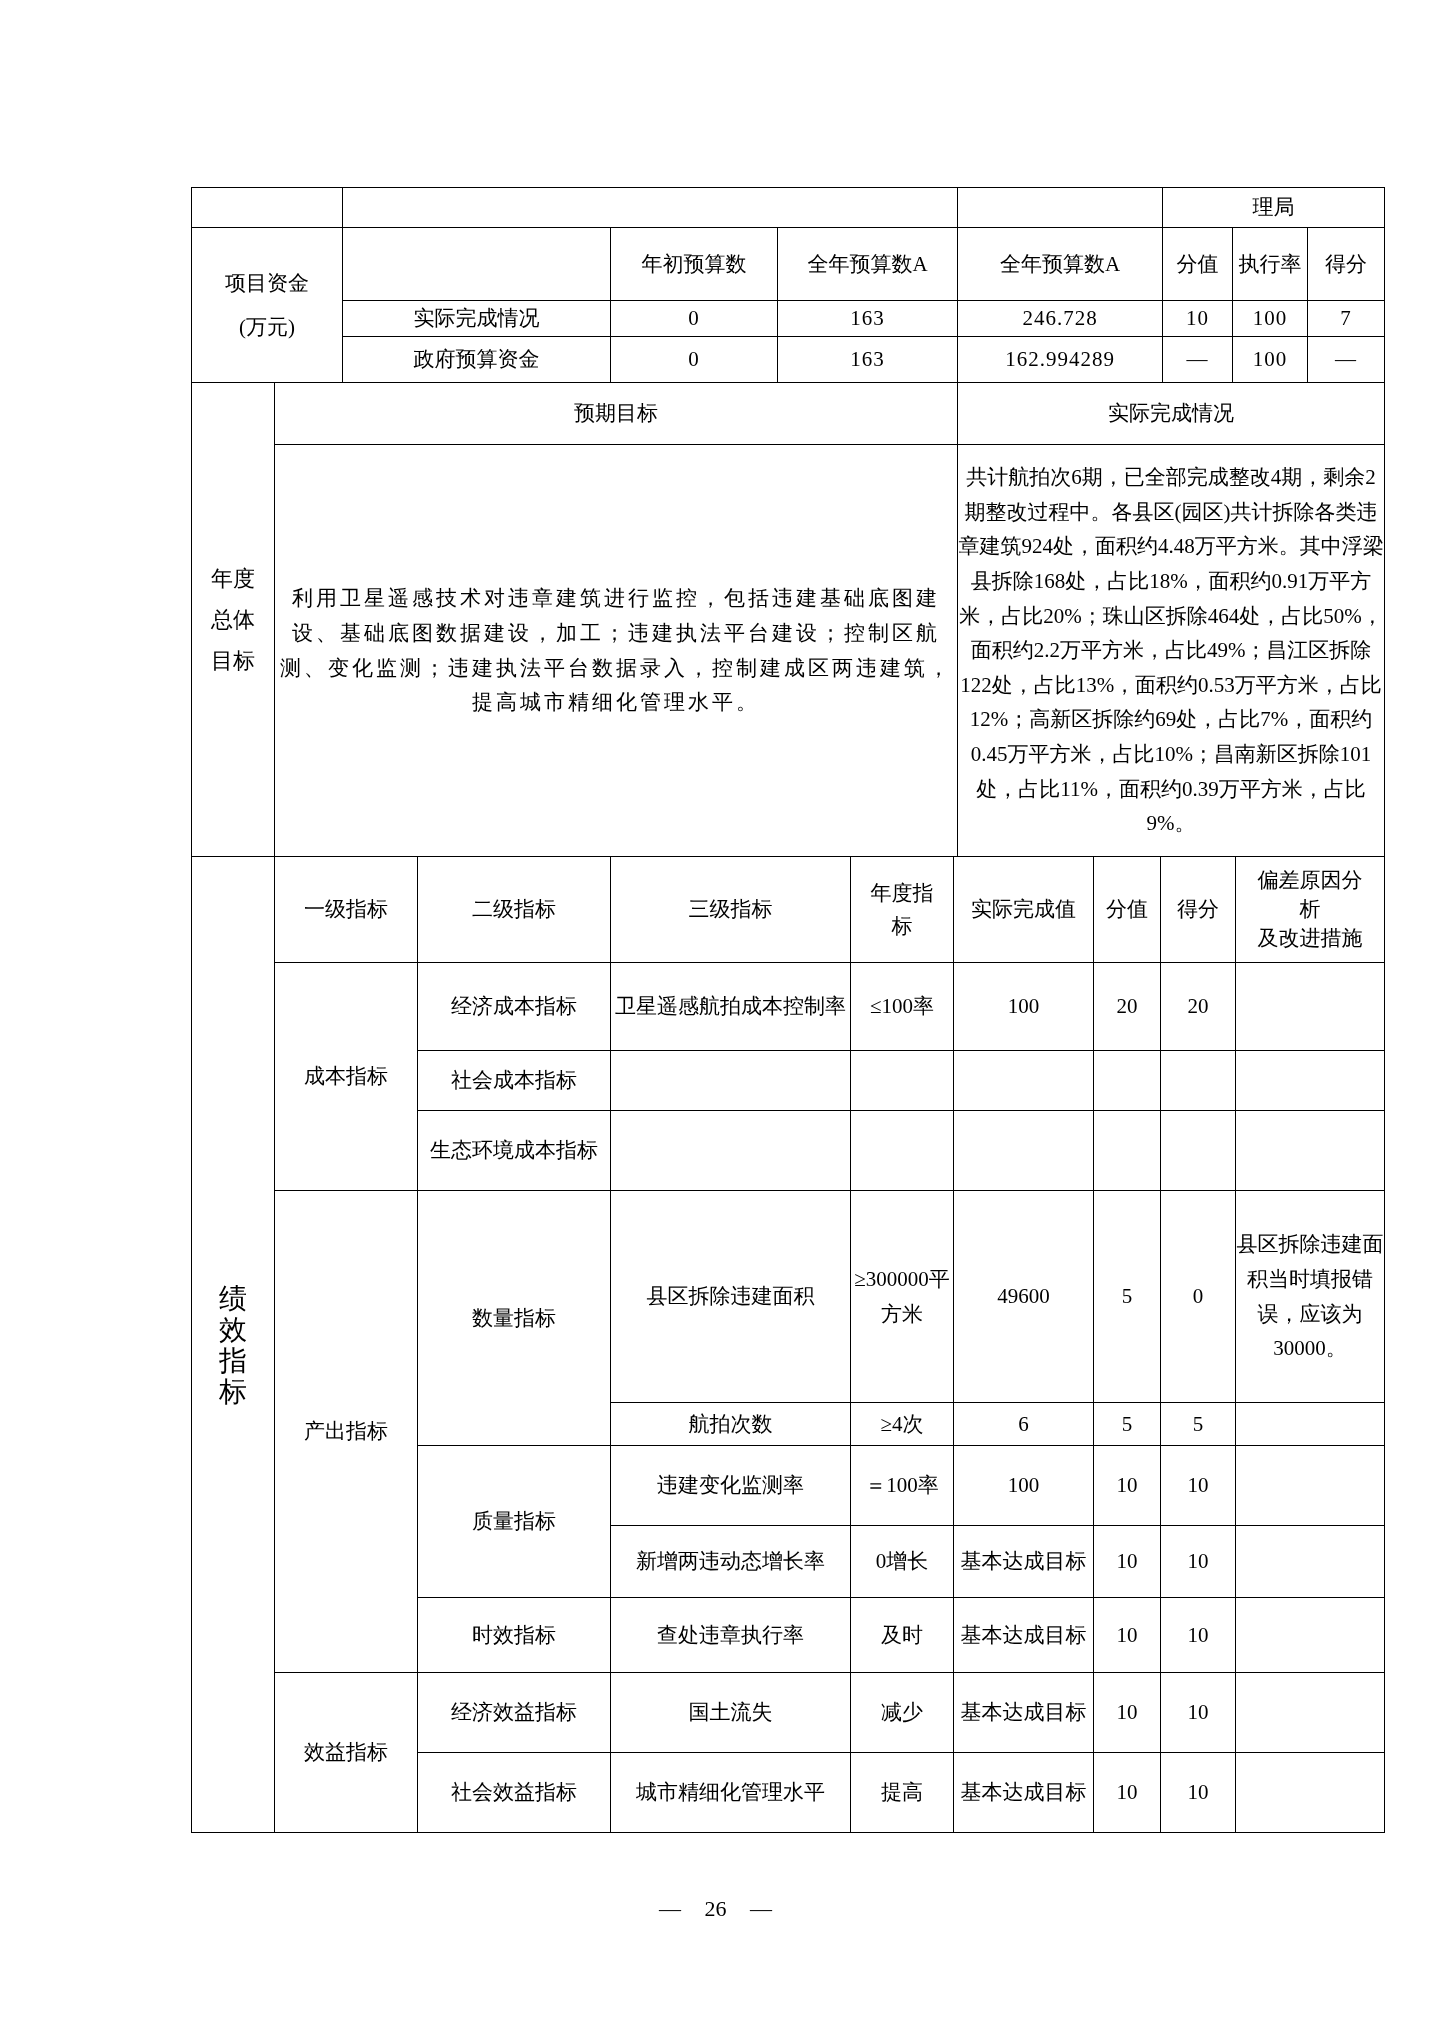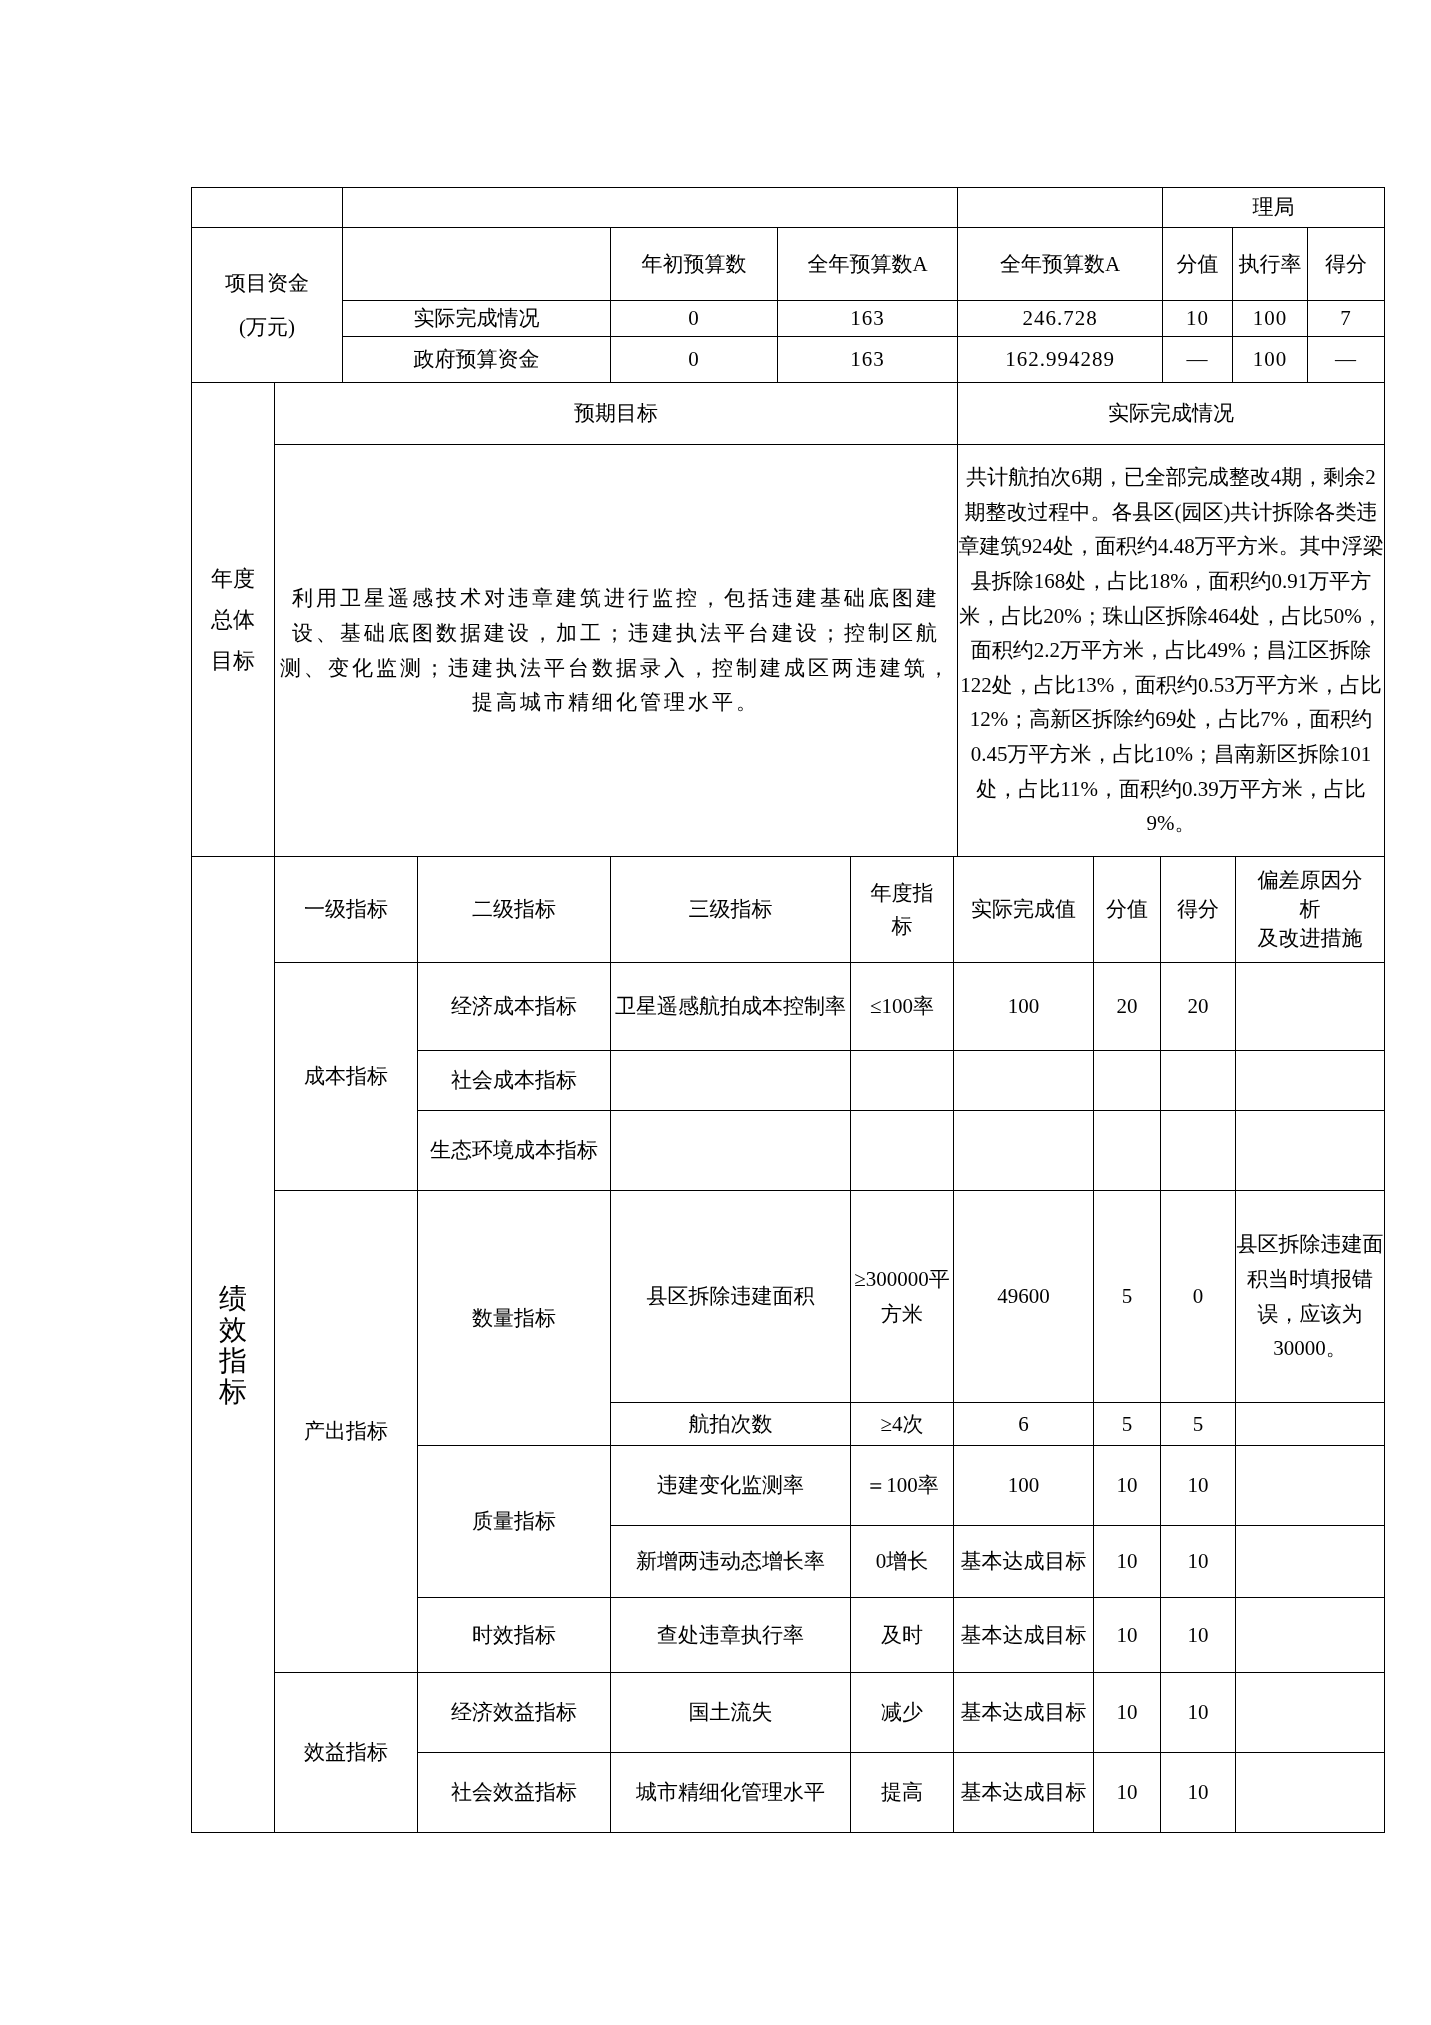--- a/index.html
+++ b/index.html
@@ -240,13 +240,14 @@
         <td class="target-cell">提高</td>
         <td class="actual-val">基本达成目标</td>
         <td>10</td>
         <td>10</td>
         <td class="dev-cell"></td>
       </tr>
     </tbody>
       </table>
   </div>
 
+  <div class="pageno">— 26 —</div>
 </div>
 
 </body></html>

